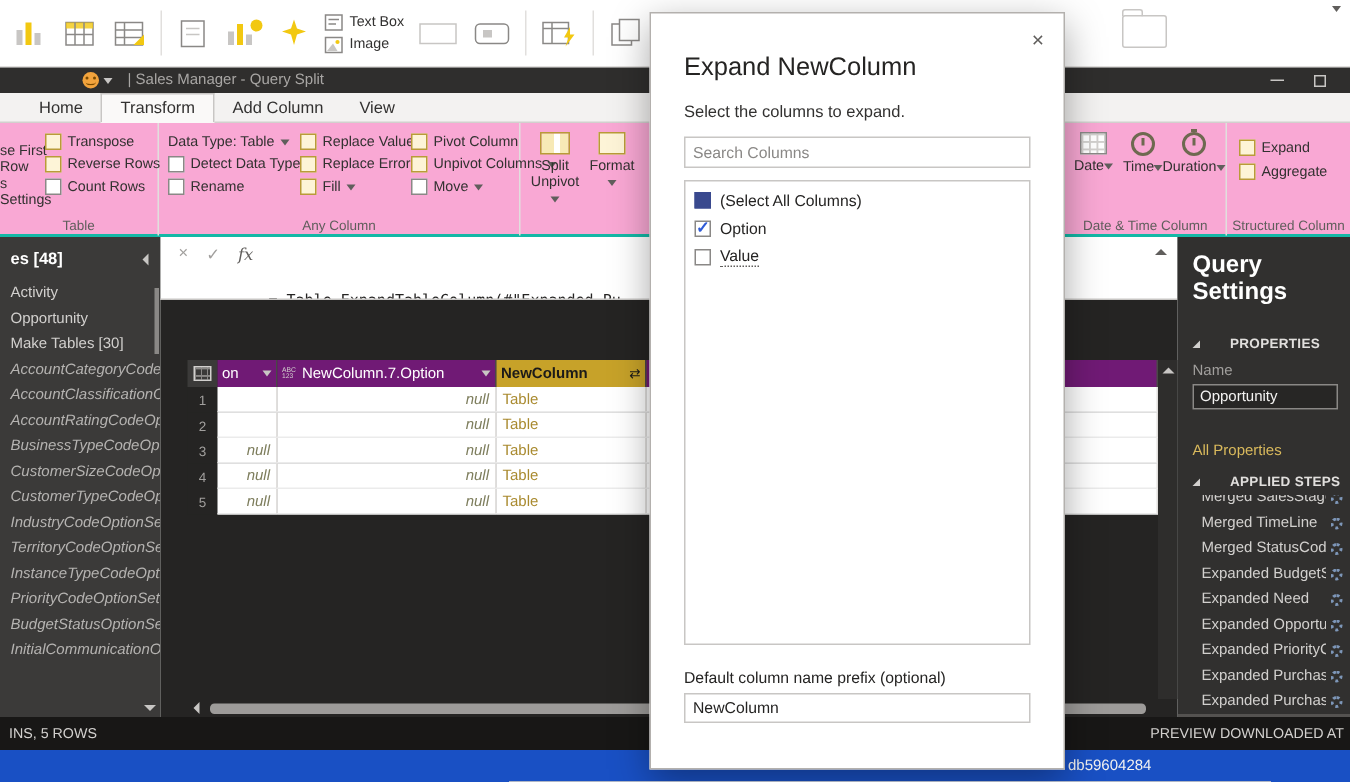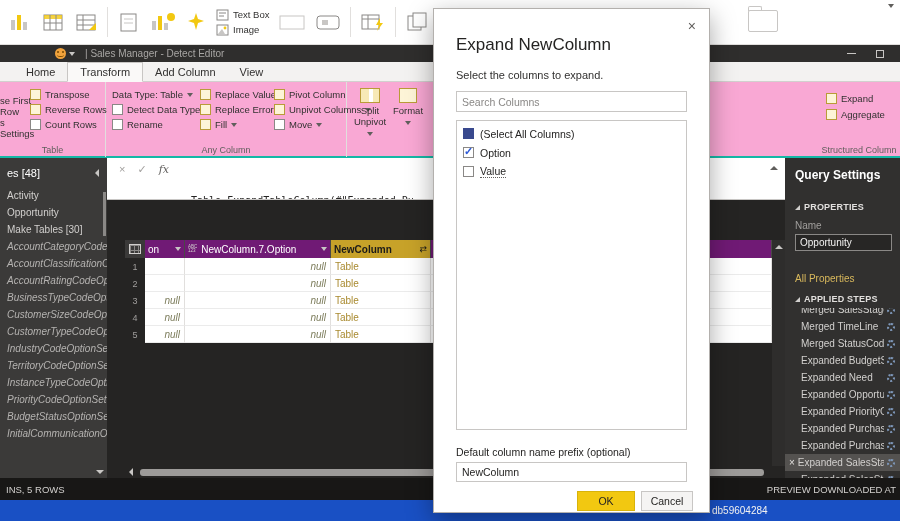--- a/index.html
+++ b/index.html
@@ -50,21 +50,21 @@
   .bb{position:absolute;width:34px;text-align:center;font-size:9.5px;color:#323130;line-height:11px}
   .cal{width:18px;height:15px;border:1px solid #8a8886;background:#fff;background-image:linear-gradient(to right,#d2d0ce 1px,transparent 1px),linear-gradient(to bottom,#d2d0ce 1px,transparent 1px);background-size:5px 5px;margin:3px auto 2px}
   .clk{position:relative;width:16px;height:16px;border-radius:50%;border:2px solid #6e6950;margin:3px auto 2px}
   .clk::after{content:"";position:absolute;left:5px;top:2px;width:1.5px;height:5px;background:#6e6950}
   .dur::before{content:"";position:absolute;top:-4px;left:4px;width:4px;height:2px;background:#6e6950}
   .spliticon{width:20px;height:15px;margin:3px auto 2px;background:linear-gradient(to right,#f7e9b6 8px,#fff 8px,#fff 12px,#f7e9b6 12px);border:1px solid #b99b38}
   .fmticon{width:18px;height:15px;border:1px solid #b99b38;background:#fdf4d7;margin:3px auto 2px}
 
   
   .queries{position:absolute;left:0;top:158px;width:107px;height:320px;background:#3b3a39;overflow:hidden}
-  .q-head{height:24px;display:flex;align-items:center;padding:6px 8px 0 7px;color:#fff;font-size:11px;font-weight:normal}
+  .q-head{height:24px;display:flex;align-items:center;padding:6px 8px 0 7px;color:#fff;font-size:11px;font-weight:bold}
   .q-head .tri-left{margin-left:auto}
   .q-list{margin-top:5px}
   .q-item{height:17px;line-height:17px;padding-left:7px;font-size:10px;color:#d2d0ce;white-space:nowrap;overflow:hidden}
   .q-item.it{font-style:italic;color:#b5b3b1}
   .q-scroll{position:absolute;right:1px;top:34px;width:3px;height:44px;background:#8a8886}
   .q-down{position:absolute;right:3px;bottom:4px}
 
   
   .center{position:absolute;left:107px;top:158px;width:678px;height:320px;background:#252423}
   .fbar{position:absolute;left:0;top:0;width:678px;height:42px;background:#fff;border-bottom:1px solid #c8c6c4;display:flex}
@@ -91,22 +91,22 @@
   .bcell.rt{justify-content:flex-end}
   .nullv{font-style:italic;color:#7d7d5c}
   .tlink{color:#a98a2f}
   .xexp{font-size:9px;font-weight:normal}
   .vscroll{position:absolute;left:665px;top:82px;width:13px;height:226px;background:#2e2d2c;display:flex;justify-content:center;padding-top:5px}
   .hscroll{position:absolute;left:18px;top:308px;width:647px;height:12px;display:flex;align-items:center;gap:7px;padding-left:4px}
   .htrack{flex:1;height:7px;background:#9d9b99;border-radius:3px;margin-right:8px}
 
   
   .settings{position:absolute;left:785px;top:158px;width:115px;height:320px;background:#31302f;overflow:hidden;font-size:10px}
-  .s-title{padding:10px 0 0 10px;font-size:12px;font-weight:bold;color:#fff}
-  .s-sec{display:flex;align-items:center;gap:4px;padding-left:10px;margin-top:20px;color:#e1dfdd;font-weight:bold;font-size:9px;letter-spacing:.2px}
+  .s-title{padding:10px 0 0 10px;font-size:16px;font-weight:bold;color:#fff}
+  .s-sec{display:flex;align-items:center;gap:20px;padding-left:10px;margin-top:20px;color:#e1dfdd;font-weight:bold;font-size:9px;letter-spacing:.2px}
   .s-sec.ap{margin-top:10px}
   .s-name{padding-left:10px;margin-top:8px;color:#a19f9d}
   .s-input{display:block;margin:3px 8px 0 10px;height:17px;width:calc(100% - 18px);background:#272625;border:1px solid #8a8886;color:#f3f2f1;font-size:10px;padding:0 4px;font-family:"Liberation Sans",sans-serif}
   .s-link{padding-left:10px;margin-top:22px;color:#d9b95c}
   .steps{margin-top:4px;height:198px;overflow:hidden}
   .step{display:flex;align-items:center;height:17px;padding:0 5px 0 16px;color:#d2d0ce;white-space:nowrap;overflow:hidden}
   .step.half{margin-top:-7px}
   .step .lbl{flex:1;overflow:hidden}
   .gear{flex:none;width:8px;height:8px;border:2px dotted #7d96b8;border-radius:50%;margin-left:3px}
   .step.sel{background:#545250;padding-left:4px}
@@ -239,21 +239,21 @@
           <rect x="8" y="3" width="13" height="14" fill="#fff" stroke="#8a8886"></rect>
         </svg>
       </span>
     <div class="folder"></div>
     <span class="dd top-caret"></span>
   </div>
 
   <div class="titlebar">
     <span class="smiley"></span>
     <span class="dd lt" style="margin-left:3px"></span>
-    <span class="title-text">|  Sales Manager - Detect Editor</span>
+    <span class="title-text">|  Sales Manager - Query Split</span>
     <div class="win-btns">
       <span class="w-min"></span>
       <span class="w-max"></span>
     </div>
   </div>
 
   <div class="tabs">
     <span class="tab">Home</span>
     <span class="tab active">Transform</span>
     <span class="tab">Add Column</span>
@@ -329,20 +329,35 @@
         <div class="spliticon"></div>
         <div>Split</div>
         <div><span>Unpivot</span><span class="dd"></span></div>
       </div>
       <div class="bb" style="left:44px;top:3px">
         <div class="fmticon"></div>
         <div><span>Format</span><span class="dd"></span></div>
       </div>
     </div>
 
+    <div class="rgroup" style="left:710px;width:108px">
+      <div class="bb" style="left:3px;top:3px;width:32px">
+        <div class="cal"></div>
+        <div><span>Date</span><span class="dd"></span></div>
+      </div>
+      <div class="bb" style="left:36px;top:3px;width:32px">
+        <div class="clk"></div>
+        <div><span>Time</span><span class="dd"></span></div>
+      </div>
+      <div class="bb" style="left:64px;top:3px;width:44px">
+        <div class="clk dur"></div>
+        <div><span>Duration</span><span class="dd"></span></div>
+      </div>
+      <div class="rg-label">Date &amp; Time Column</div>
+    </div>
 
     <div class="rgroup" style="left:818px;width:82px;border-right:none">
       <div class="sb" style="left:8px;top:10px">
           <span class="mi"></span>
           <span>Expand</span>
         </div>
       <div class="sb" style="left:8px;top:26px">
           <span class="mi"></span>
           <span>Aggregate</span>
         </div>
@@ -595,19 +610,15 @@
         <span class="cb chk"></span>
         <span>Option</span>
       </div>
       <div class="m-opt">
         <span class="cb"></span>
         <span class="u">Value</span>
       </div>
     </div>
     <div class="m-plabel">Default column name prefix (optional)</div>
     <input class="m-pinput" value="NewColumn" style="">
-    <div class="m-btns">
-      <div class="btn btn-ok">OK</div>
-      <div class="btn btn-cancel">Cancel</div>
-    </div>
   </div>
 
 </div>
 
 </body></html>

